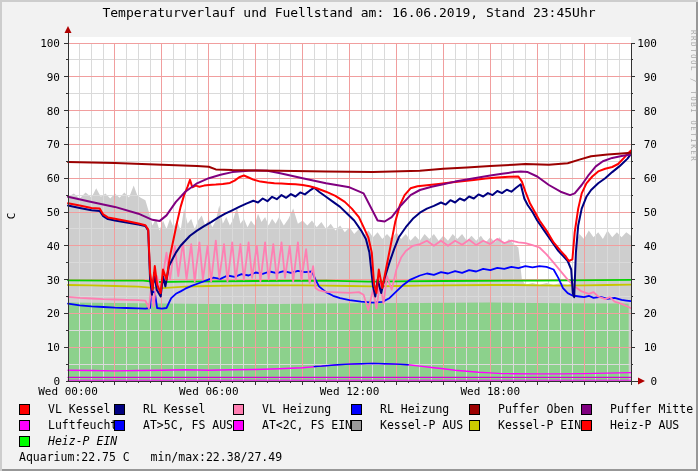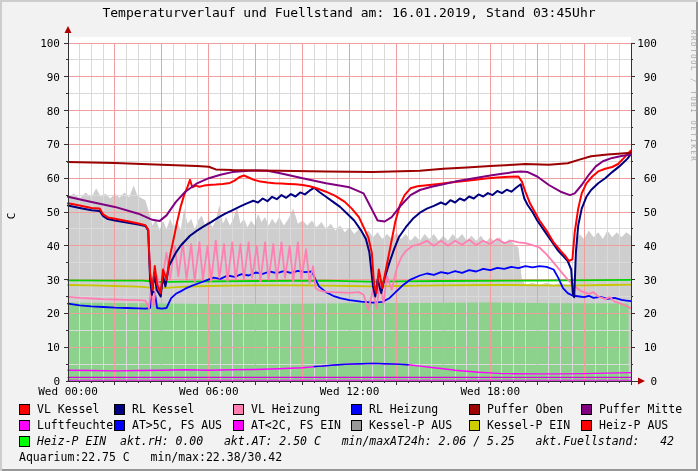--- a/index.html
+++ b/index.html
@@ -8,29 +8,29 @@
     font-family:"DejaVu Sans Mono","Liberation Mono",monospace;color:#000;
     box-shadow:inset 2px 2px 0 #cdcdcd, inset -2px -2px 0 #979797;
     overflow:hidden;
   }
   .title{position:absolute;top:5px;left:0;width:100%;text-align:center;
     font-size:13px;letter-spacing:0px;white-space:pre;}
   svg.chart{position:absolute;top:0;left:0;}
   .legend{position:absolute;left:0;top:0;width:698px;}
   .lrow{position:absolute;left:19px;font-size:11.5px;white-space:pre;line-height:13px;}
   .lgrid{display:grid;grid-template-columns:95px 119px 118px 118px 112px auto;width:679px;}
-  .litem{display:flex;align-items:center;gap:7px;}
+  .litem{display:flex;align-items:center;gap:18px;}
   .sw{width:9px;height:9px;border:1px solid #000;flex:none;display:inline-block;}
   .stats{white-space:pre;}
 </style>
 </head>
 <body>
 
 <div class="frame">
-  <div class="title">Temperaturverlauf und Fuellstand am: 16.01.2019, Stand 03:45Uhr</div>
+  <div class="title">Temperaturverlauf und Fuellstand am: 16.06.2019, Stand 23:45Uhr</div>
   <svg class="chart" id="chart" width="698" height="400" viewBox="0 0 698 400">
       <rect x="68" y="37" width="563" height="344" fill="#ffffff"></rect>
       <g>
         <polygon points="68.0,381 68.0,196.8 73.9,193.4 79.7,198.5 85.6,192.4 91.5,197.5 96.2,188.3 100.8,196.8 105.5,193.4 110.2,198.5 114.9,193.4 119.6,197.8 124.3,192.4 129.0,197.5 133.7,185.6 137.2,195.1 140.7,197.8 145.4,200.2 148.9,212.0 152.4,225.5 156.0,218.8 159.5,230.6 163.0,220.5 166.5,228.9 170.0,218.8 173.6,227.2 177.1,220.5 180.6,230.6 184.1,208.6 187.6,223.8 191.2,218.8 194.7,228.9 198.2,220.5 201.7,215.4 205.2,225.5 208.8,218.8 212.3,227.2 215.8,220.5 219.3,205.2 222.8,223.8 226.3,217.1 229.9,225.5 233.4,218.8 236.9,206.9 240.4,223.8 243.9,218.8 247.5,227.2 251.0,220.5 254.5,225.5 258.0,213.7 261.5,222.1 265.1,217.1 268.6,225.5 272.1,218.8 275.6,223.8 279.1,217.1 283.8,225.5 288.5,218.8 293.2,208.6 297.9,223.8 302.6,220.5 307.3,225.5 312.0,220.5 316.7,227.2 321.4,222.1 326.0,228.9 330.7,223.8 335.4,230.6 340.1,225.5 344.8,232.3 349.5,227.2 354.2,234.0 358.9,228.9 363.6,235.7 368.3,230.6 373.0,237.3 377.6,232.3 382.3,239.0 387.0,234.0 391.7,239.0 396.4,232.3 401.1,239.0 405.8,234.0 410.5,240.7 415.2,235.7 419.9,240.7 424.6,234.0 429.3,239.0 433.9,234.0 438.6,240.7 443.3,235.7 448.0,240.7 452.7,234.0 457.4,239.0 462.1,234.0 466.8,240.7 471.5,235.7 476.2,240.7 480.9,235.7 485.6,242.4 490.3,237.3 494.9,242.4 499.6,237.3 504.3,244.1 509.0,239.0 513.7,244.1 518.4,247.5 521.9,279.6 525.4,284.7 532.5,283.0 539.5,284.7 546.5,283.0 553.6,284.7 560.6,283.0 567.7,284.7 573.5,283.0 575.9,242.4 579.4,234.0 584.1,239.0 588.8,230.6 593.5,237.3 598.2,232.3 602.9,239.0 607.5,230.6 612.2,237.3 616.9,232.3 621.6,237.3 626.3,232.3 631.0,235.7 631.0,381" fill="#cecece" fill-opacity="1"></polygon>
         <polygon points="68.0,381 68.0,302.6 138.4,303.3 208.8,303.9 279.1,303.9 349.5,303.3 419.9,302.9 490.3,302.6 560.6,303.3 628.7,303.6 628.7,381" fill="#00d700" fill-opacity="0.32"></polygon>
       </g>
       <g>
         <line x1="68" y1="364.1" x2="631" y2="364.1" stroke="#dadada" stroke-width="1" shape-rendering="crispEdges"></line>
         <line x1="68" y1="330.3" x2="631" y2="330.3" stroke="#dadada" stroke-width="1" shape-rendering="crispEdges"></line>
         <line x1="68" y1="296.5" x2="631" y2="296.5" stroke="#dadada" stroke-width="1" shape-rendering="crispEdges"></line>
@@ -235,16 +235,16 @@
         <text x="208.75" y="395" text-anchor="middle" style="font-family:&quot;DejaVu Sans Mono&quot;,&quot;Liberation Mono&quot;,monospace;font-size:11px;fill:#000;">Wed 06:00</text>
         <text x="349.5" y="395" text-anchor="middle" style="font-family:&quot;DejaVu Sans Mono&quot;,&quot;Liberation Mono&quot;,monospace;font-size:11px;fill:#000;">Wed 12:00</text>
         <text x="490.25" y="395" text-anchor="middle" style="font-family:&quot;DejaVu Sans Mono&quot;,&quot;Liberation Mono&quot;,monospace;font-size:11px;fill:#000;">Wed 18:00</text>
         <text x="0" y="0" transform="translate(15,216) rotate(-90)" text-anchor="middle" style="font-family:&quot;DejaVu Sans Mono&quot;,&quot;Liberation Mono&quot;,monospace;font-size:11px;fill:#000;">C</text>
         <text x="0" y="0" transform="translate(691,30) rotate(90)" style="font-family:&quot;DejaVu Sans Mono&quot;,monospace;font-size:7.5px;fill:#aaaaaa;letter-spacing:1.5px;">RRDTOOL / TOBI OETIKER</text>
       </g>
     </svg>
   <div class="legend">
     <div class="lrow lgrid" id="lrow1" style="top:403px"><span class="litem"><span class="sw" style="background: rgb(255, 0, 0);"></span><span>VL Kessel</span></span><span class="litem"><span class="sw" style="background: rgb(0, 0, 128);"></span><span>RL Kessel</span></span><span class="litem"><span class="sw" style="background: rgb(255, 127, 178);"></span><span>VL Heizung</span></span><span class="litem"><span class="sw" style="background: rgb(0, 0, 255);"></span><span>RL Heizung</span></span><span class="litem"><span class="sw" style="background: rgb(156, 0, 0);"></span><span>Puffer Oben</span></span><span class="litem"><span class="sw" style="background: rgb(128, 0, 128);"></span><span>Puffer Mitte</span></span></div>
     <div class="lrow lgrid" id="lrow2" style="top:419px"><span class="litem"><span class="sw" style="background: rgb(255, 0, 255);"></span><span>Luftfeuchte</span></span><span class="litem"><span class="sw" style="background: rgb(0, 0, 255);"></span><span>AT&gt;5C, FS AUS</span></span><span class="litem"><span class="sw" style="background: rgb(255, 0, 255);"></span><span>AT&lt;2C, FS EIN</span></span><span class="litem"><span class="sw" style="background: rgb(153, 153, 153);"></span><span>Kessel-P AUS</span></span><span class="litem"><span class="sw" style="background: rgb(204, 204, 0);"></span><span>Kessel-P EIN</span></span><span class="litem"><span class="sw" style="background: rgb(255, 0, 0);"></span><span>Heiz-P AUS</span></span></div>
-    <div class="lrow" id="lrow3" style="top: 435px; display: flex; font-style: italic;"><span class="litem"><span class="sw" style="background: rgb(0, 255, 0);"></span><span>Heiz-P EIN</span></span><span class="stats">  akt.rH: 0.00   akt.AT: 2.50 C   min/maxAT24h: 2.06 / 5.25   akt.Fuellstand:   42</span></div>
-    <div class="lrow" id="lrow4" style="top:451px"><span class="stats">Aquarium:22.75 C   min/max:22.38/30.42</span></div>
+    <div class="lrow" id="lrow3" style="top: 435px; display: flex; font-style: italic;"><span class="litem"><span class="sw" style="background: rgb(0, 255, 0);"></span><span>Heiz-P EIN</span></span></div>
+    <div class="lrow" id="lrow4" style="top:451px"><span class="stats">Aquarium:22.75 C   min/max:22.38/27.49</span></div>
   </div>
 </div>
 
 </body></html>

